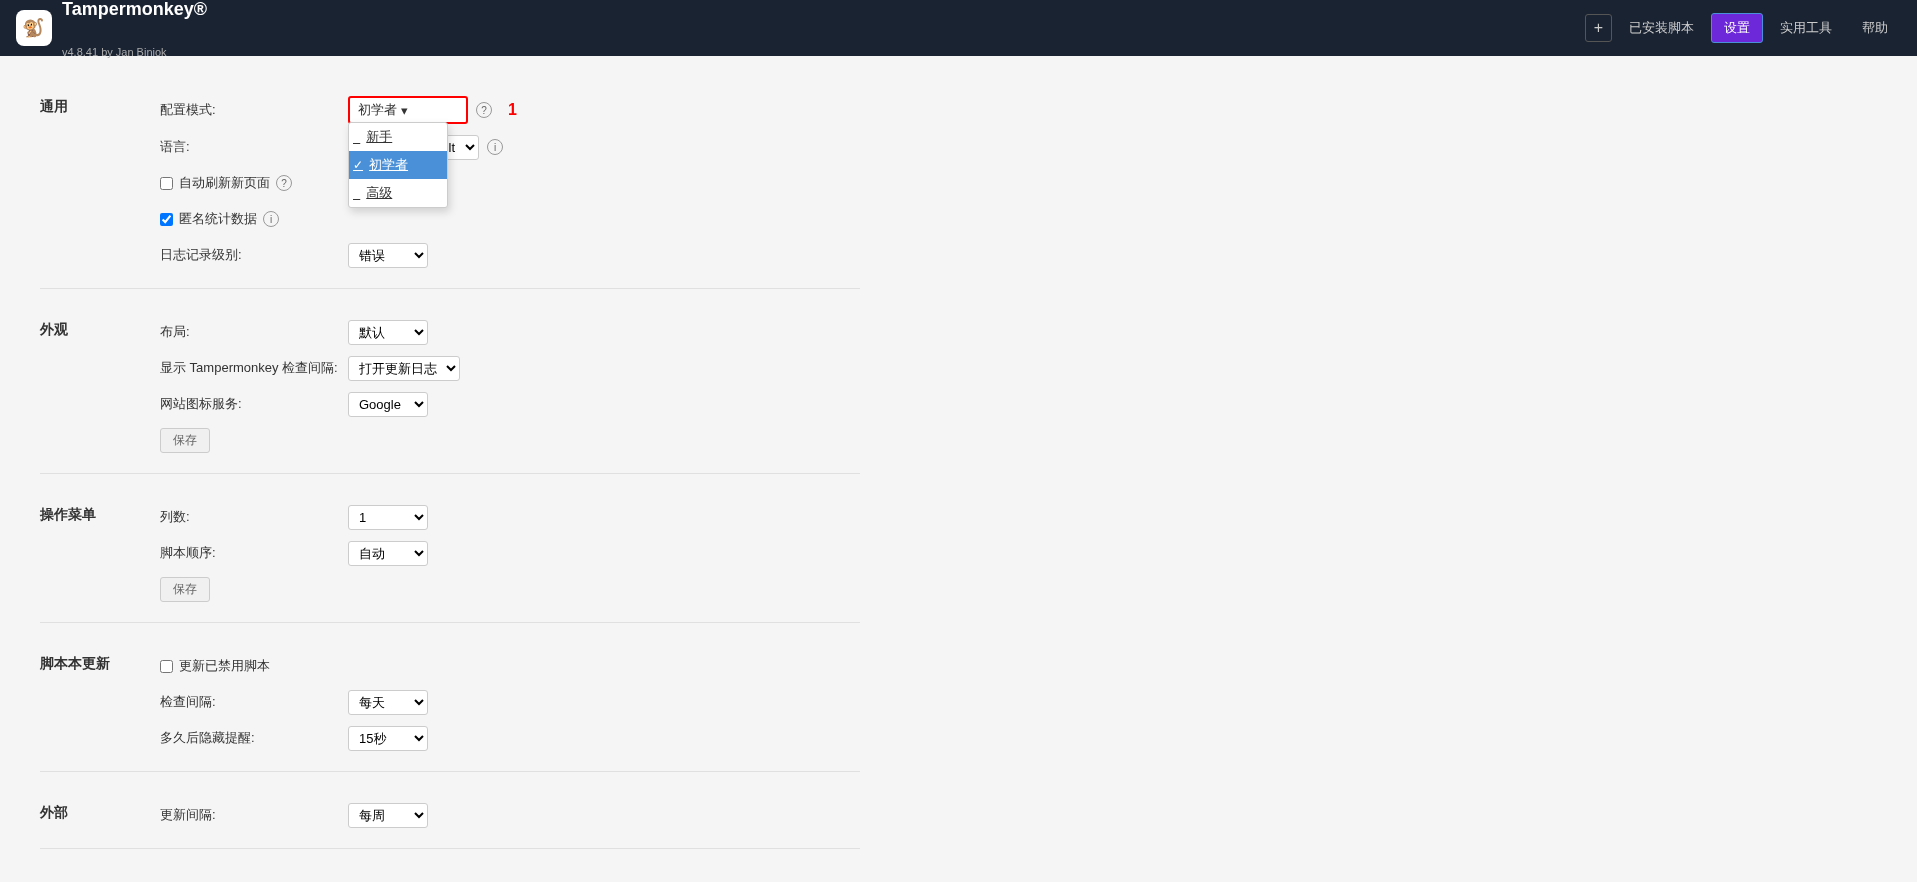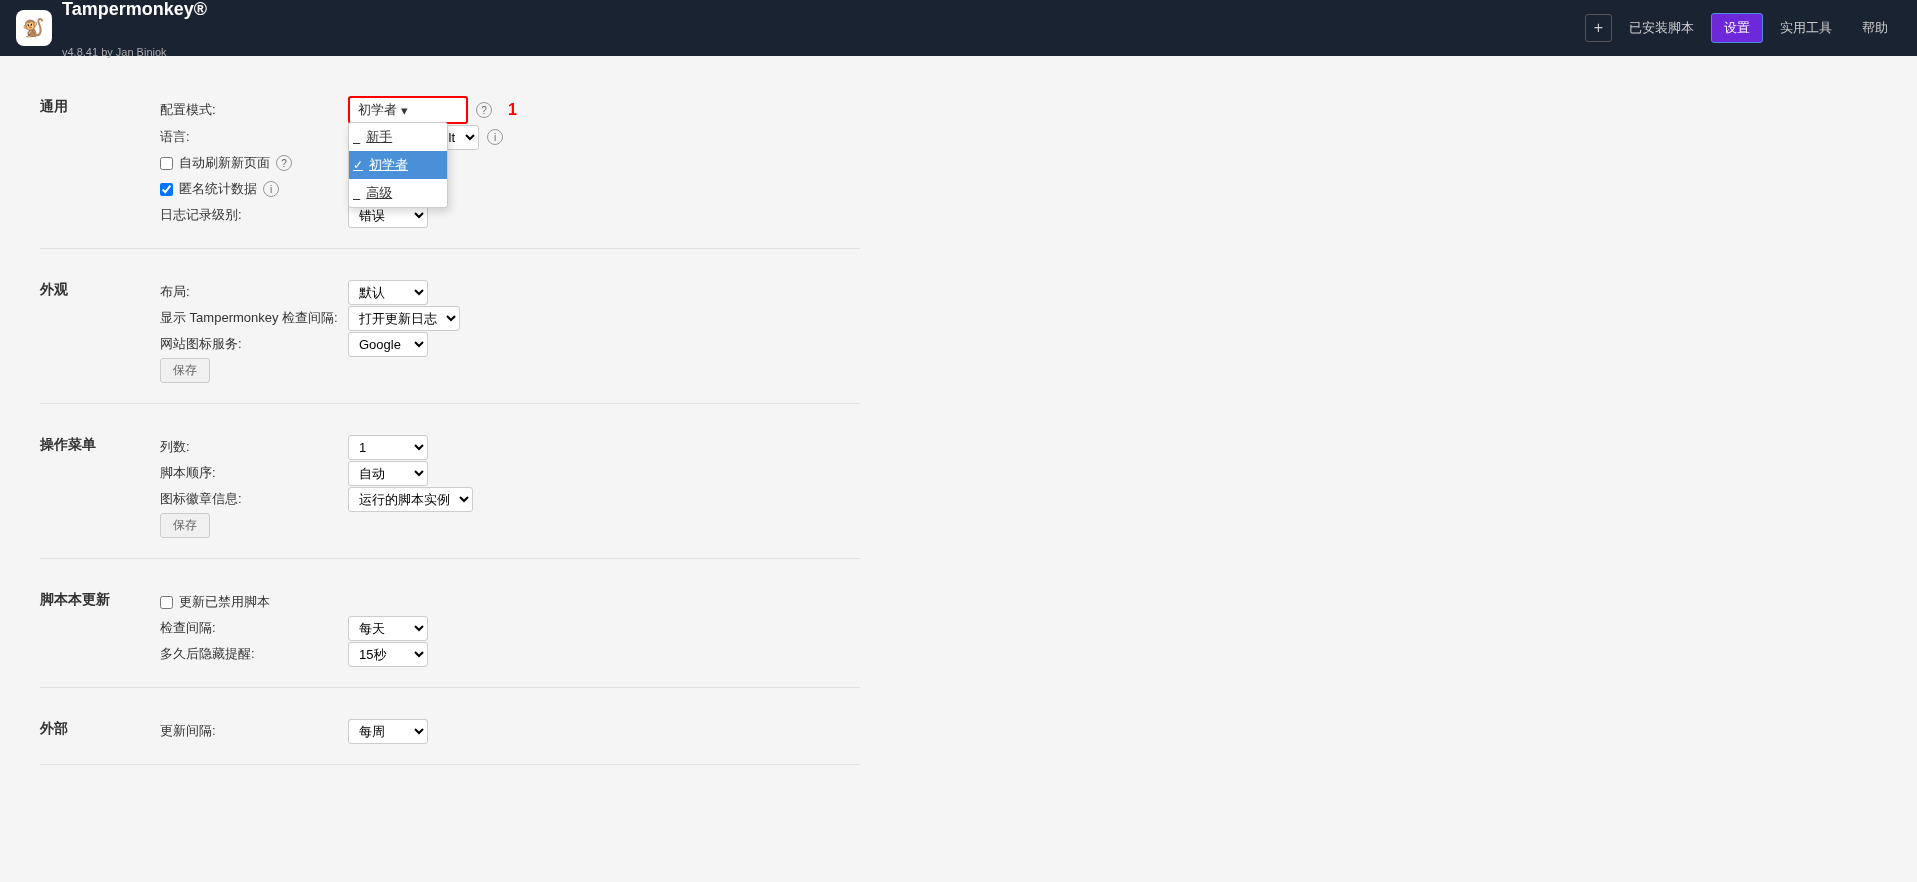--- a/index.html
+++ b/index.html
@@ -90,20 +90,21 @@
       min-width: 120px;
       font-size: 14px;
       font-weight: bold;
       color: #333;
       padding-top: 2px;
     }
     .section-body {
       flex: 1;
       display: flex;
       flex-direction: column;
+      gap: 10px;
     }
 
     .field-row {
       display: flex;
       align-items: center;
       gap: 8px;
       min-height: 26px;
     }
     .field-label {
       min-width: 180px;
@@ -335,26 +336,20 @@
           <option>1</option>
         </select>
       </div>
       <div class="field-row">
         <div class="field-label">脚本顺序:</div>
         <select>
           <option>自动</option>
         </select>
       </div>
       <div class="field-row">
-        <div class="field-label">图标徽章信息:</div>
-        <select>
-          <option>运行的脚本实例</option>
-        </select>
-      </div>
-      <div class="field-row">
         <button class="save-btn">保存</button>
       </div>
     </div>
   </div>
 
   <div class="section">
     <div class="section-title">脚本本更新</div>
     <div class="section-body">
       <div class="field-row">
         <div class="checkbox-row">

